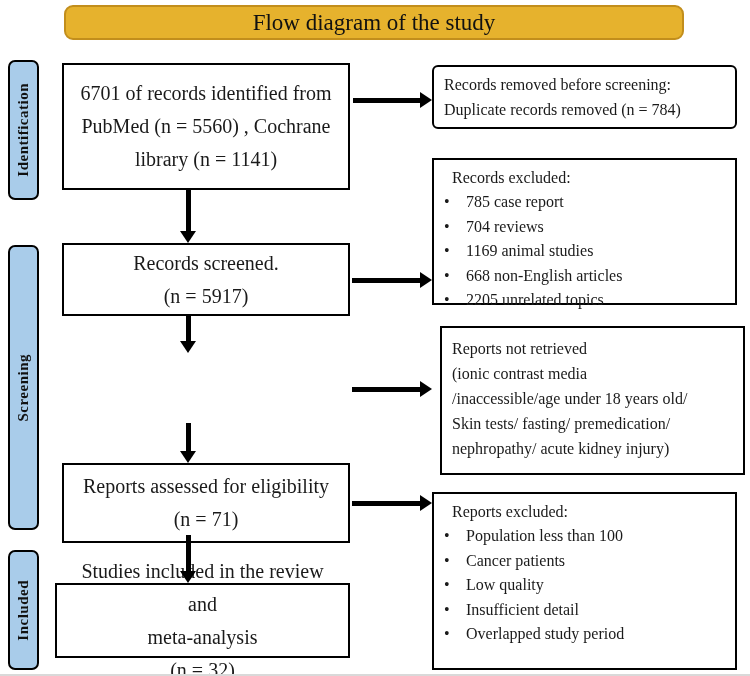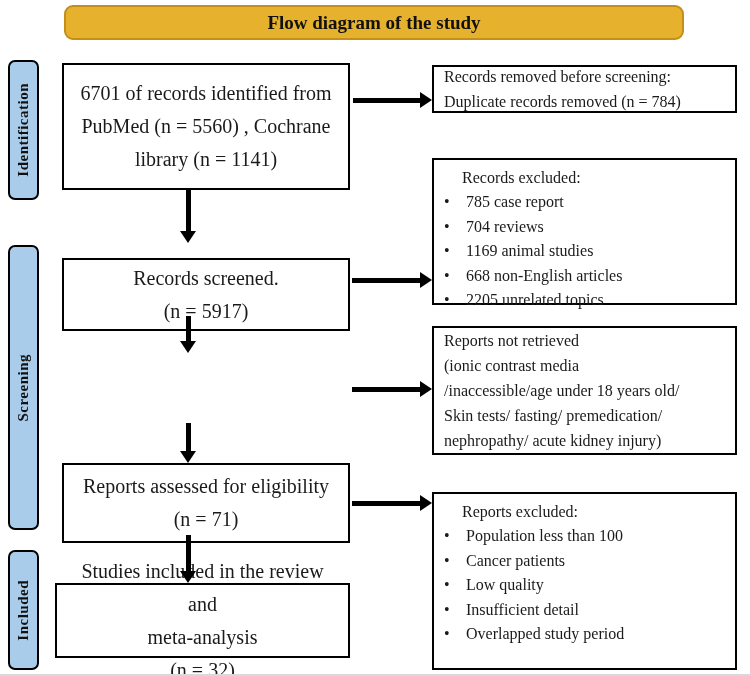--- a/index.html
+++ b/index.html
@@ -34,22 +34,22 @@
     left: 64px; top: 5px;
     width: 620px; height: 35px;
     background: var(--title-bg);
     border: 2px solid var(--title-border);
     border-radius: 9px;
     display: flex;
     align-items: center;
     justify-content: center;
   }
   .title-bar span {
-    font-size: 19px;
-    font-weight: bold;
+    font-size: 23px;
+    font-weight: normal;
     color: #111;
   }
 
   
   .stage {
     position: absolute;
     left: 8px;
     width: 31px;
     background: var(--stage-bg);
     border: 2px solid var(--line);
@@ -83,21 +83,21 @@
     justify-content: center;
     text-align: center;
   }
   .mbox span {
     white-space: pre-line;
     font-size: 20px;
     line-height: 1.65;
     padding: 2px 8px;
   }
   .mbox-1 { top: 63px;  height: 127px; }
-  .mbox-2 { top: 258px; height: 73px; }
+  .mbox-2 { top: 243px; height: 73px; }
   .mbox-3 { top: 353px; height: 70px; }
   .mbox-4 { top: 463px; height: 80px; }
   .mbox-5 { top: 583px; height: 75px; left: 55px; width: 295px; }
 
   
   .sbox {
     position: absolute;
     left: 432px;
     width: 305px;
     background: #ffffff;
@@ -107,37 +107,37 @@
   }
   .sbox .para {
     display: block;
     white-space: pre-line;
     line-height: 25px;
     padding: 8px 10px;
   }
   .sbox .heading {
     display: block;
     line-height: 24px;
-    padding: 6px 10px 0 28px;
+    padding: 6px 10px 0 18px;
   }
   .sbox ul { list-style: none; padding: 0 10px 4px 0; }
   .sbox li {
     position: relative;
     padding-left: 32px;
     line-height: 24.5px;
   }
   .sbox li::before {
     content: "\2022";
     position: absolute;
     left: 10px;
     top: 0;
   }
-  .sbox-1 { top: 65px;  height: 48px; display: flex; align-items: center; }
+  .sbox-1 { top: 65px;  height: 64px; display: flex; align-items: center; border-radius: 6px; }
   .sbox-2 { top: 158px; height: 147px; }
-  .sbox-3 { top: 326px; height: 129px; display: flex; align-items: center; }
+  .sbox-3 { top: 326px; height: 149px; display: flex; align-items: flex-start; margin-left: 8px; }
   .sbox-4 { top: 492px; height: 178px; }
 
   
   .arrow-v { position: absolute; width: 16px; }
   .arrow-v .shaft {
     position: absolute; left: 5.5px; top: 0;
     width: 5px; height: calc(100% - 11px);
     background: var(--line);
   }
   .arrow-v .head {

